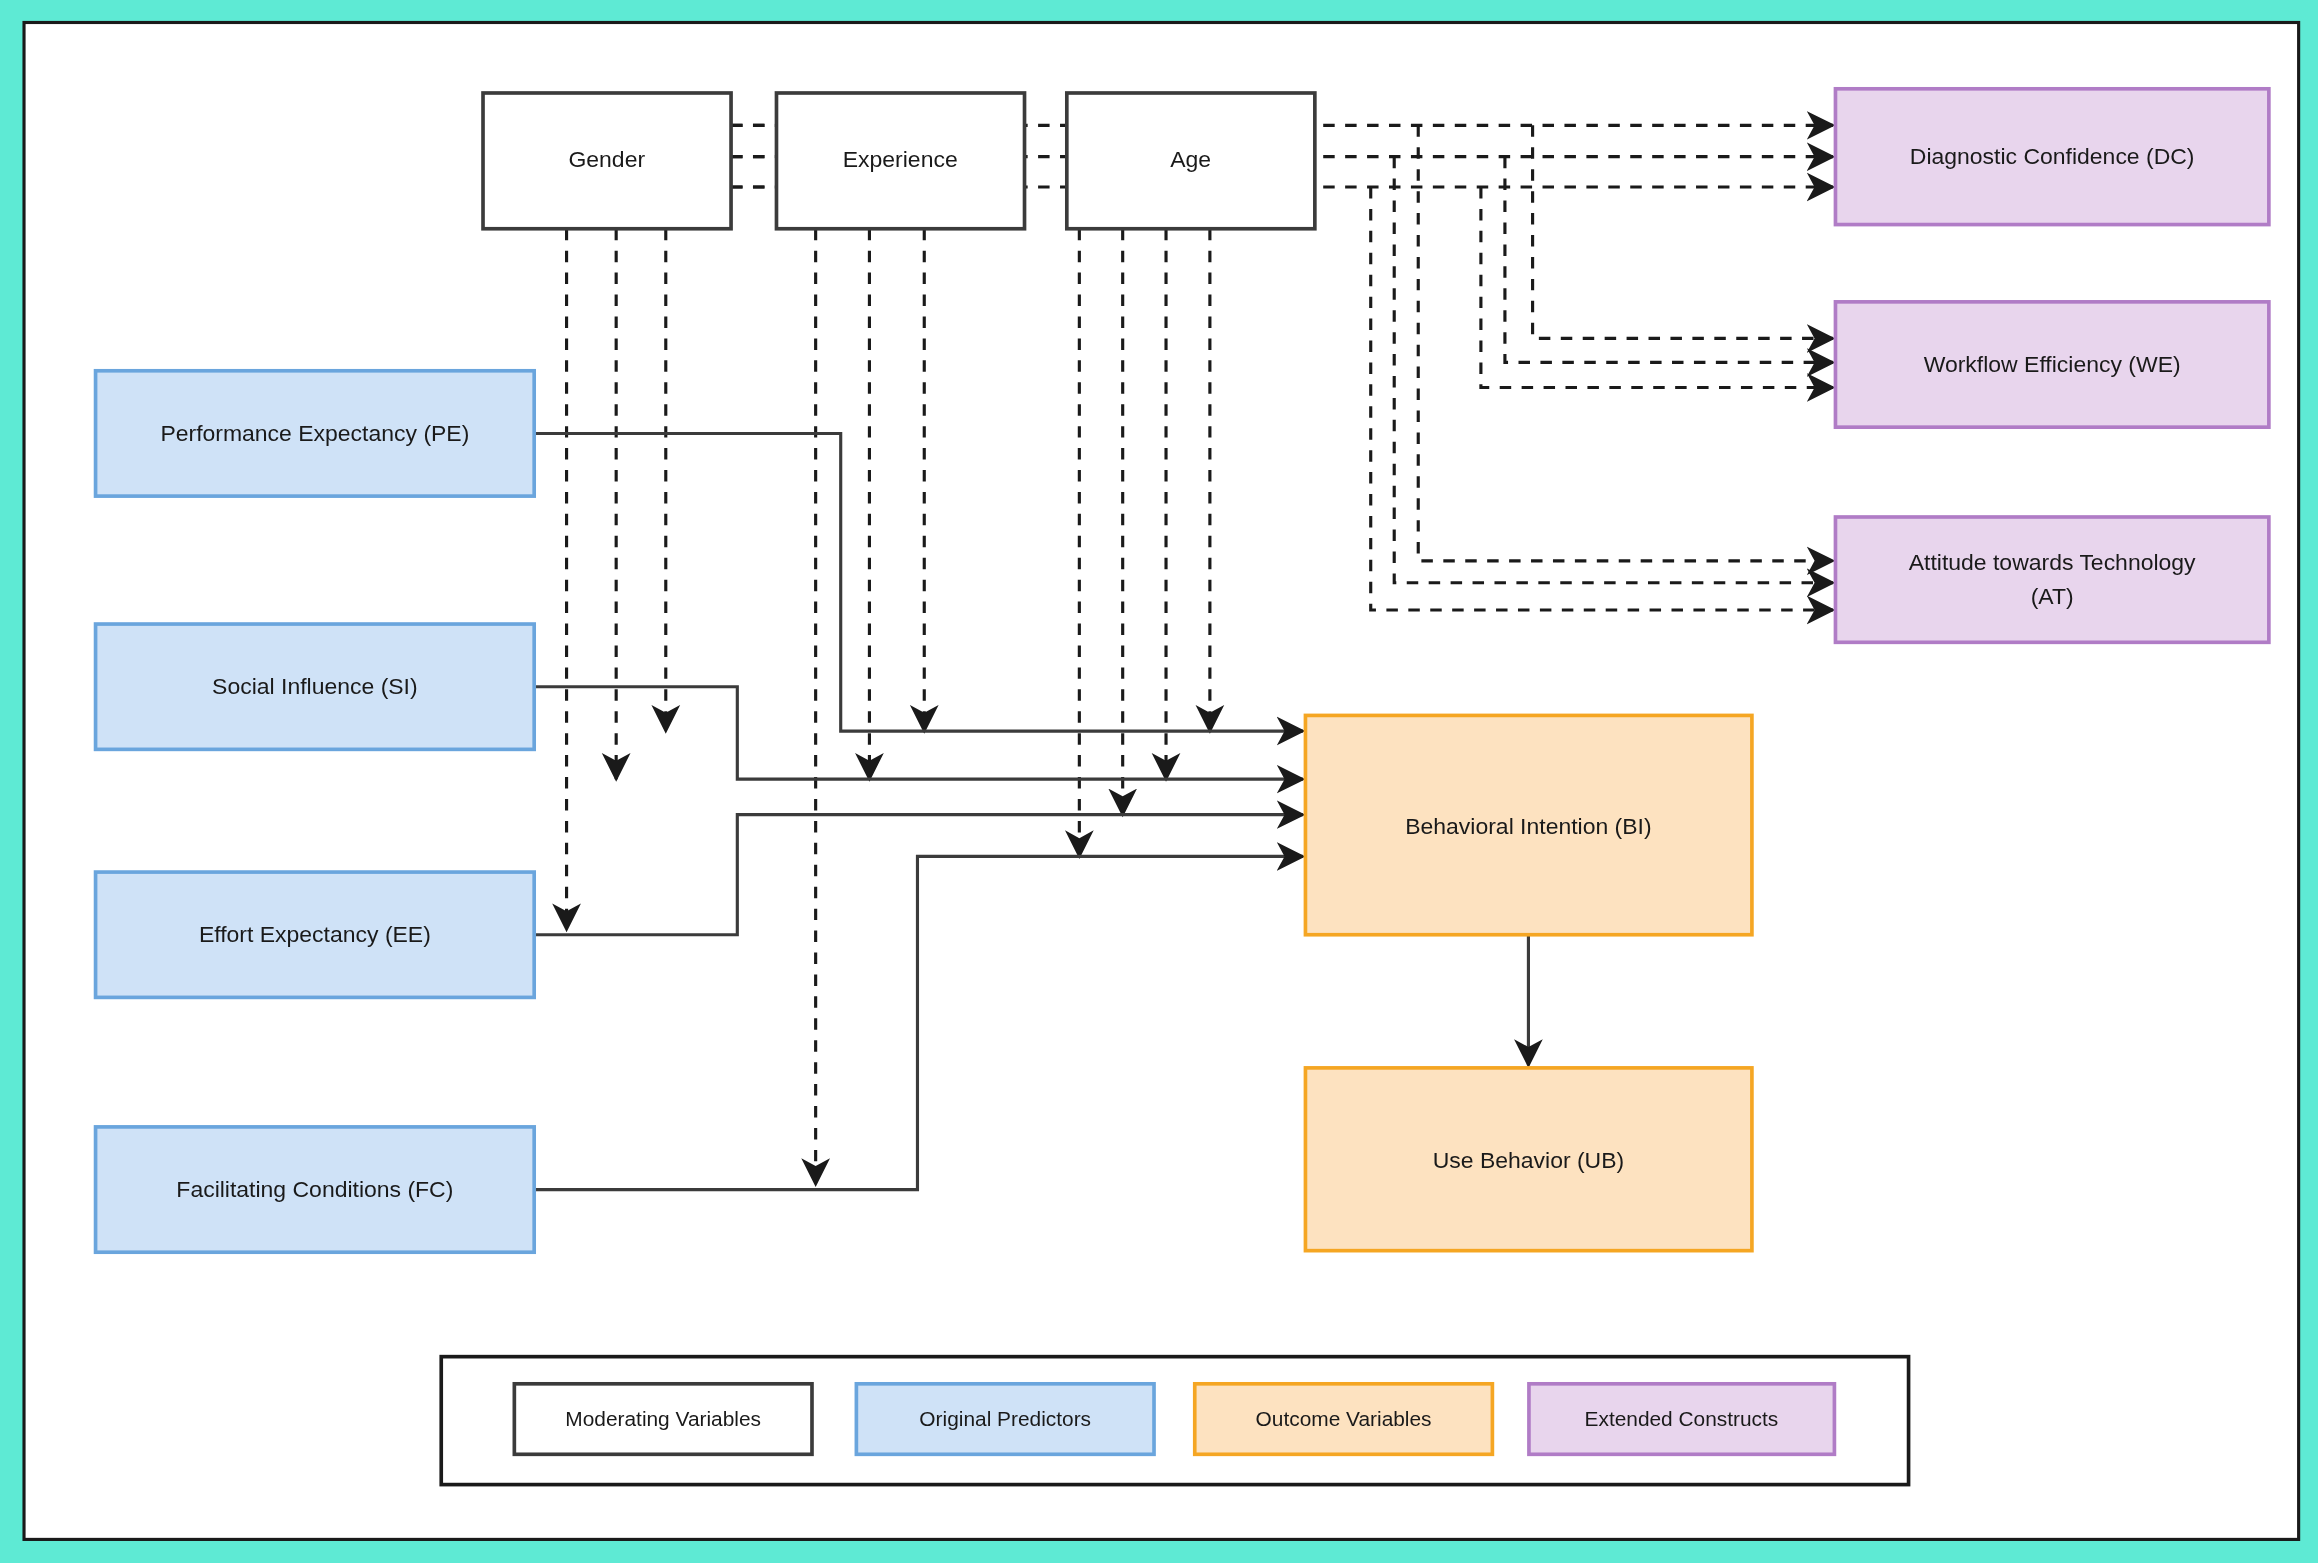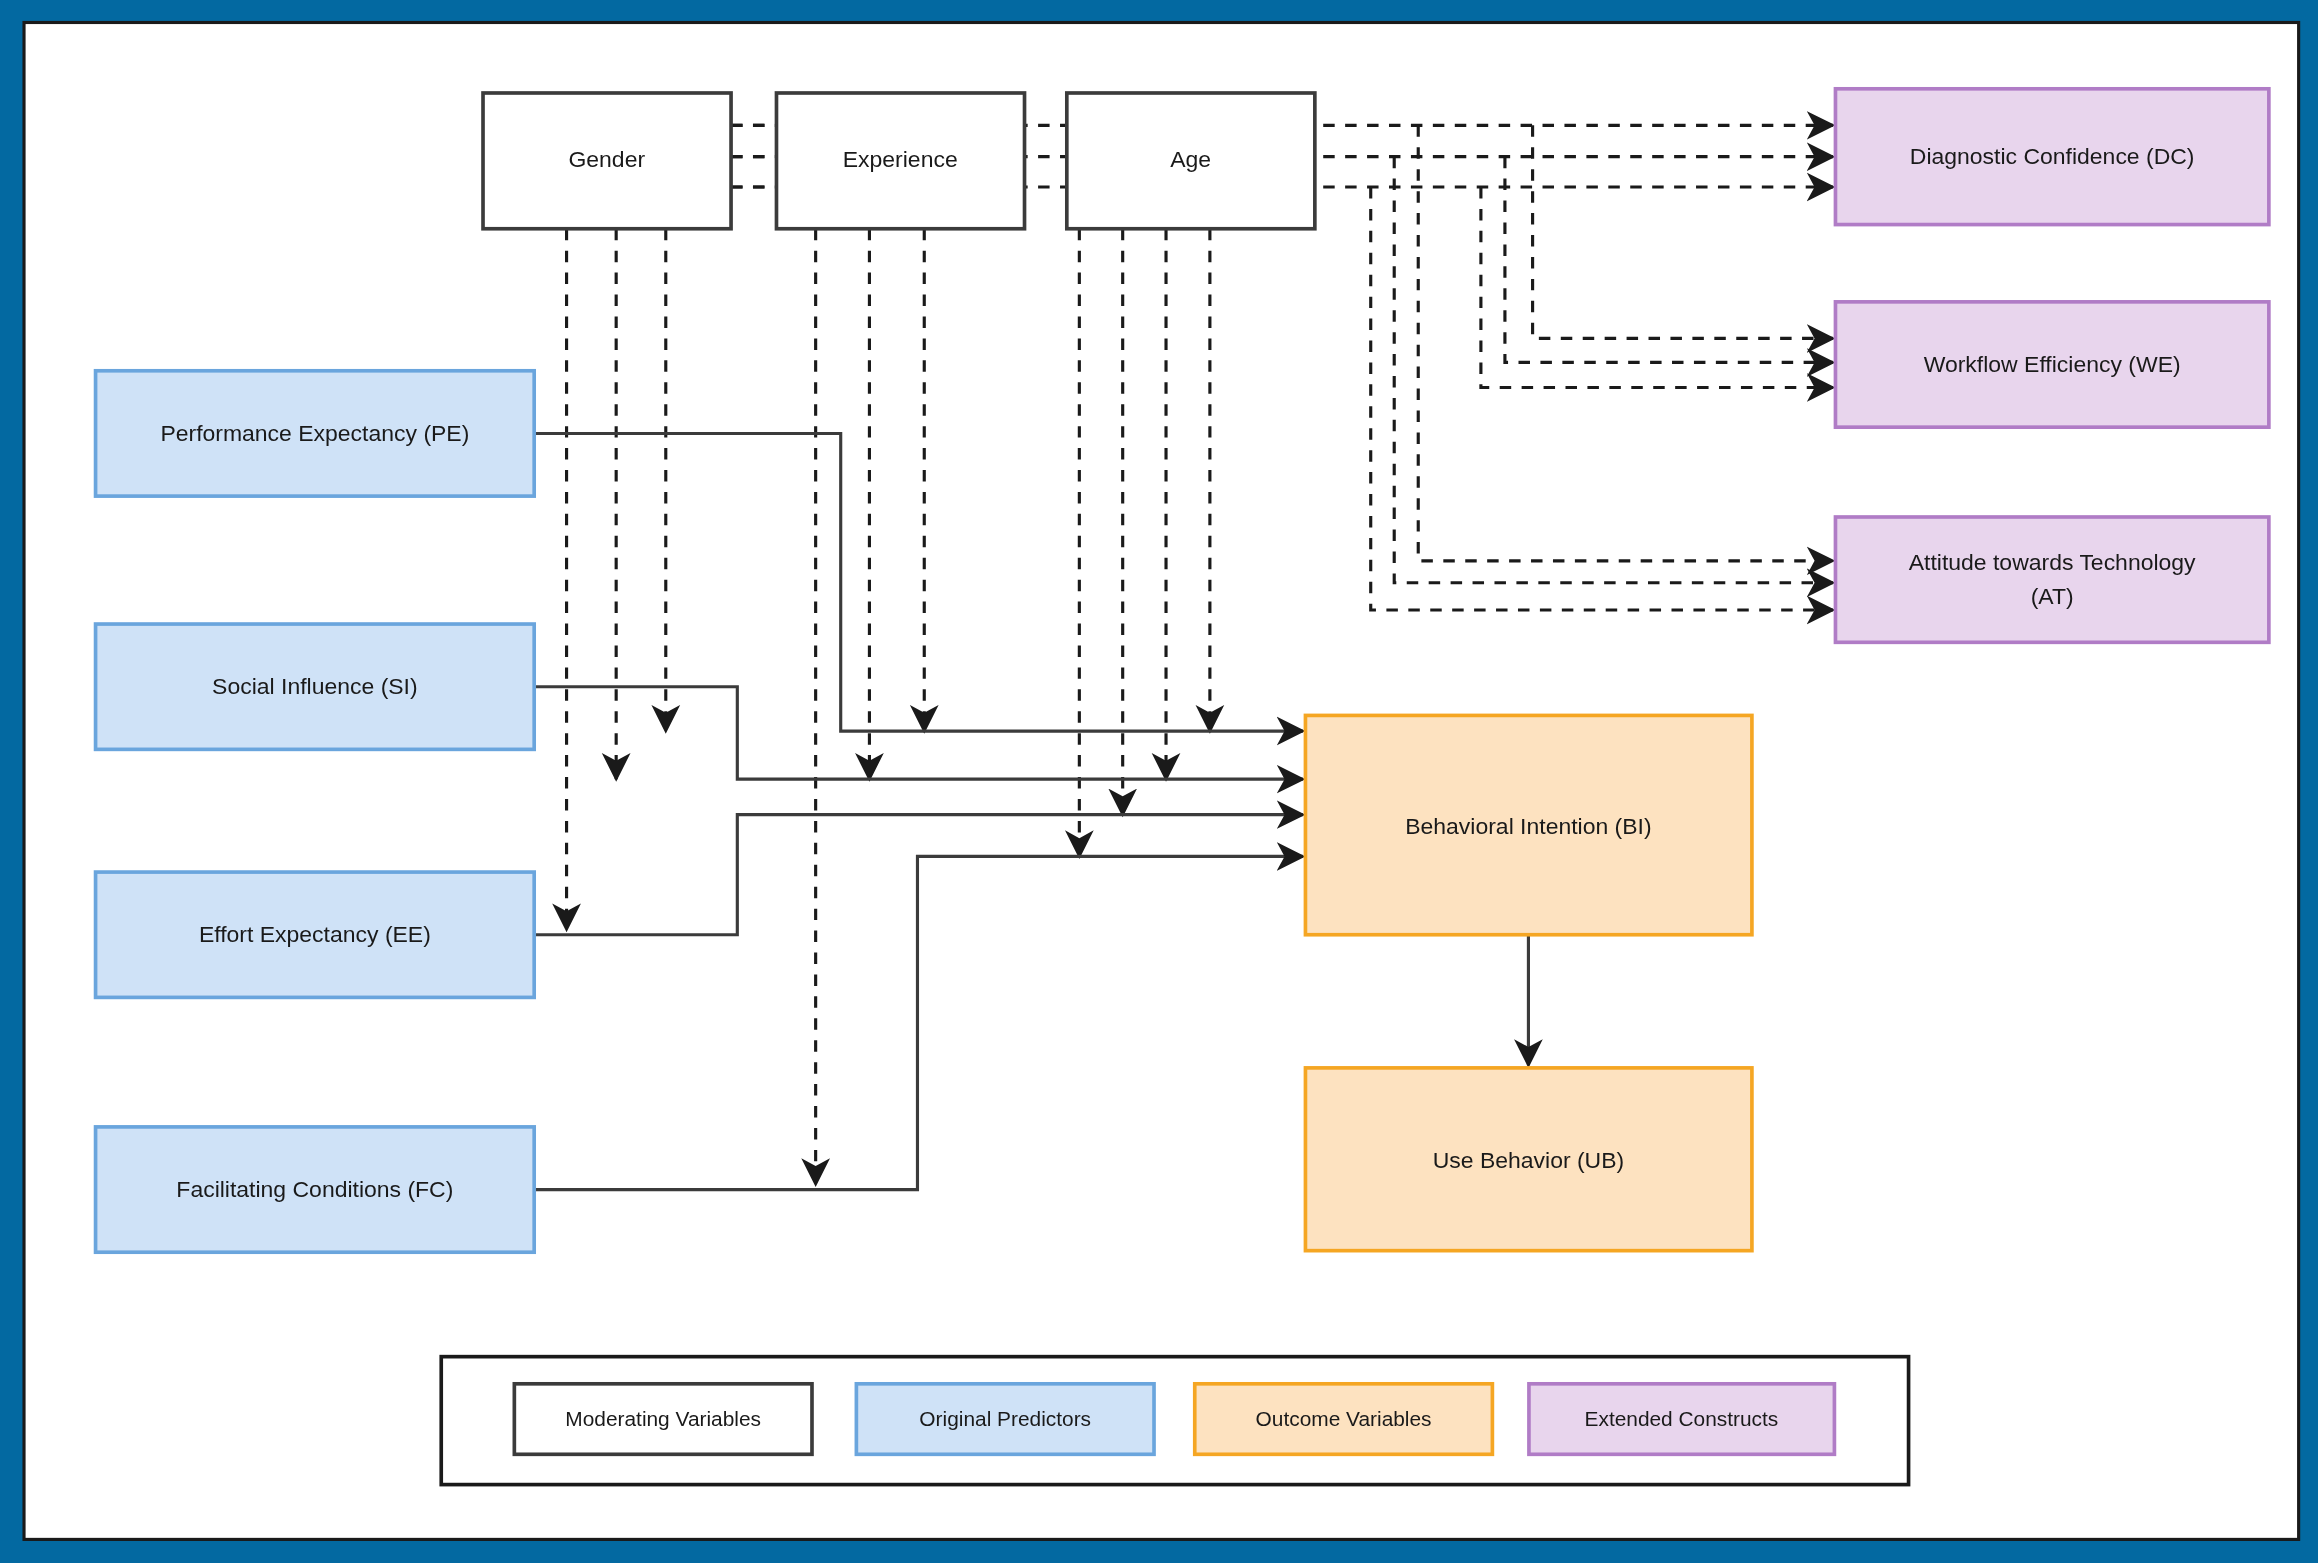--- a/index.html
+++ b/index.html
@@ -1,17 +1,17 @@
 <!DOCTYPE html>
 <html style="font-size:8.4px"><head>
 <meta charset="utf-8">
 <style>
   html,body{margin:0;padding:0;background:#ffffff;}
   body{font-family:"Liberation Sans",sans-serif;}
-  #stage{position:relative;width:2319px;height:1564px;background:#0369a1;overflow:hidden;}
+  #stage{position:relative;width:2319px;height:1564px;background:#5eead4;overflow:hidden;}
   svg{display:block;}
   .nodelabel{
     font-family:"Liberation Sans",sans-serif;
     font-size:44px;
     fill:#1a1a1a;
     text-anchor:middle;
     dominant-baseline:middle;
   }
   .legendlabel{
     font-family:"Liberation Sans",sans-serif;

